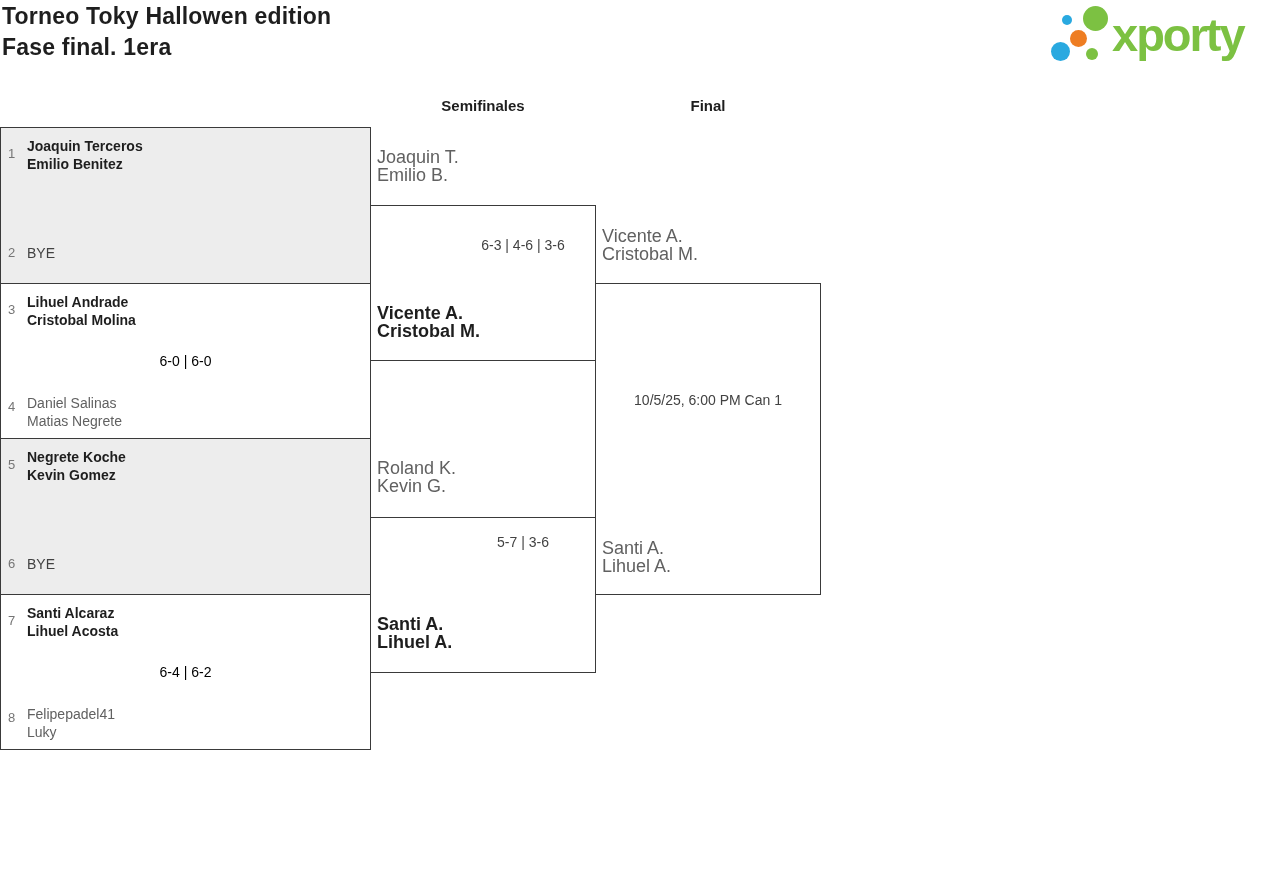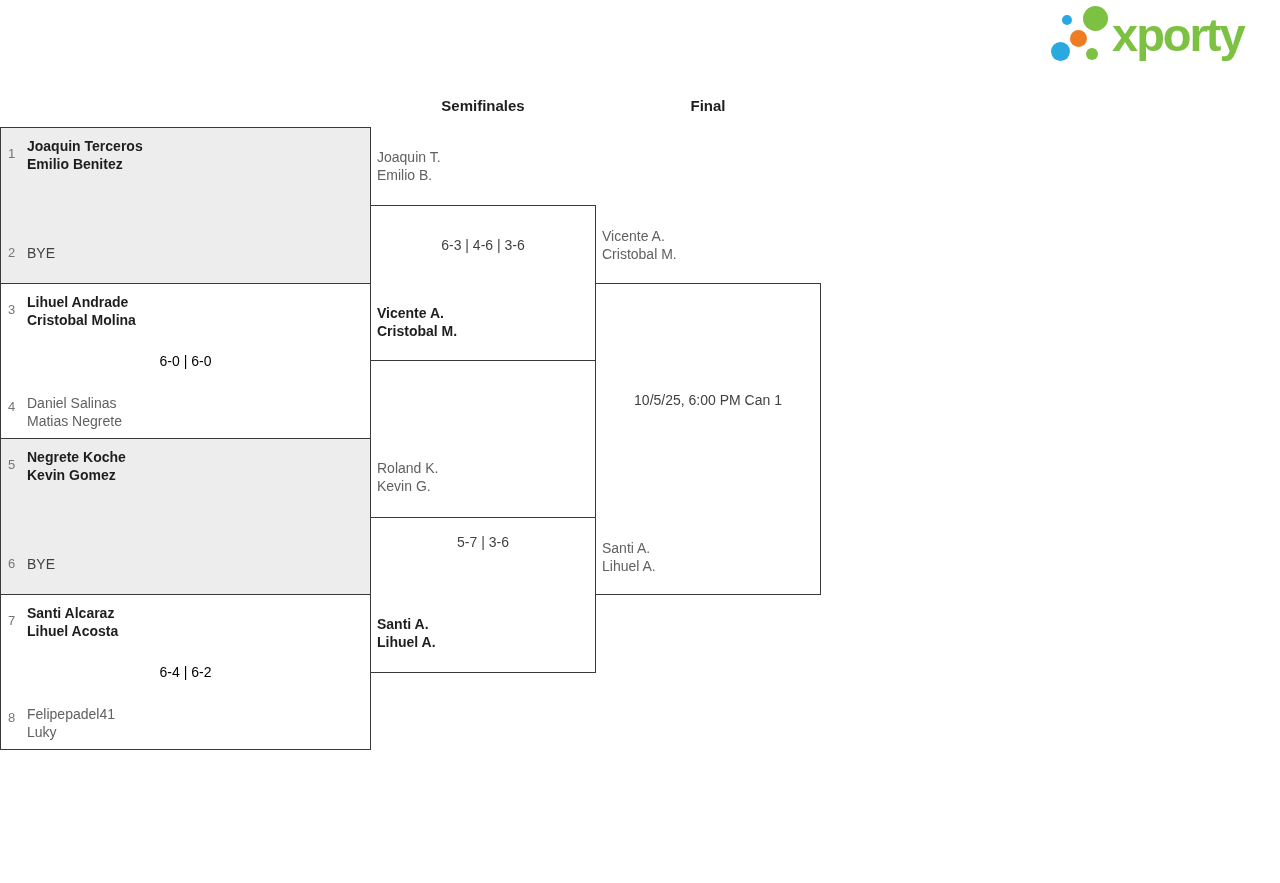--- a/index.html
+++ b/index.html
@@ -53,40 +53,44 @@
 
   .qf-score { position:absolute; left:0; right:0; top:69px; text-align:center;
               font-size:14px; color:#000000; }
 
   
   .box { position:absolute; border:1px solid #3a3a3a; box-sizing:border-box; }
   .box-sf1 { left:370px; top:205px; width:226px; height:156px; }
   .box-sf2 { left:370px; top:517px; width:226px; height:156px; }
   .box-f   { left:595px; top:283px; width:226px; height:312px; }
 
-  .adv-team { position:absolute; font-size:14px; line-height:18px; white-space:nowrap; }
+  .adv-team { position:absolute; font-size:18px; line-height:18px; white-space:nowrap; }
   .sf-team1-1 { left:377px; top:148px; }
   .sf-team2-1 { left:377px; top:304px; }
   .sf-team1-2 { left:377px; top:459px; }
   .sf-team2-2 { left:377px; top:615px; }
   .f-team1    { left:602px; top:227px; }
   .f-team2    { left:602px; top:539px; }
 
   .mid-score { position:absolute; text-align:center; font-size:14px; color:#424242;
-               left:370px; width:226px; }
+               left:370px; width:226px;padding-left:40px; }
   .sf-score-1 { top:237px; }
   .sf-score-2 { top:534px; }
   .f-schedule { position:absolute; left:595px; width:226px; top:392px;
                 text-align:center; font-size:14px; color:#424242; }
 </style>
 </head>
 <body>
 
 <div class="page">
 
+  <div class="title">
+    <div>Torneo Toky Hallowen edition</div>
+    <div>Fase final. 1era</div>
+  </div>
 
   <div class="logo">
     <span class="dot dot-blue-small" style="background:#29A9E0;"></span>
     <span class="dot dot-green-large" style="background:#7CC142;"></span>
     <span class="dot dot-orange" style="background:#EE7D22;"></span>
     <span class="dot dot-blue-large" style="background:#29A9E0;"></span>
     <span class="dot dot-green-small" style="background:#7CC142;"></span>
     <span class="logo-text" style="color:#7CC142;">xporty</span>
   </div>
 

